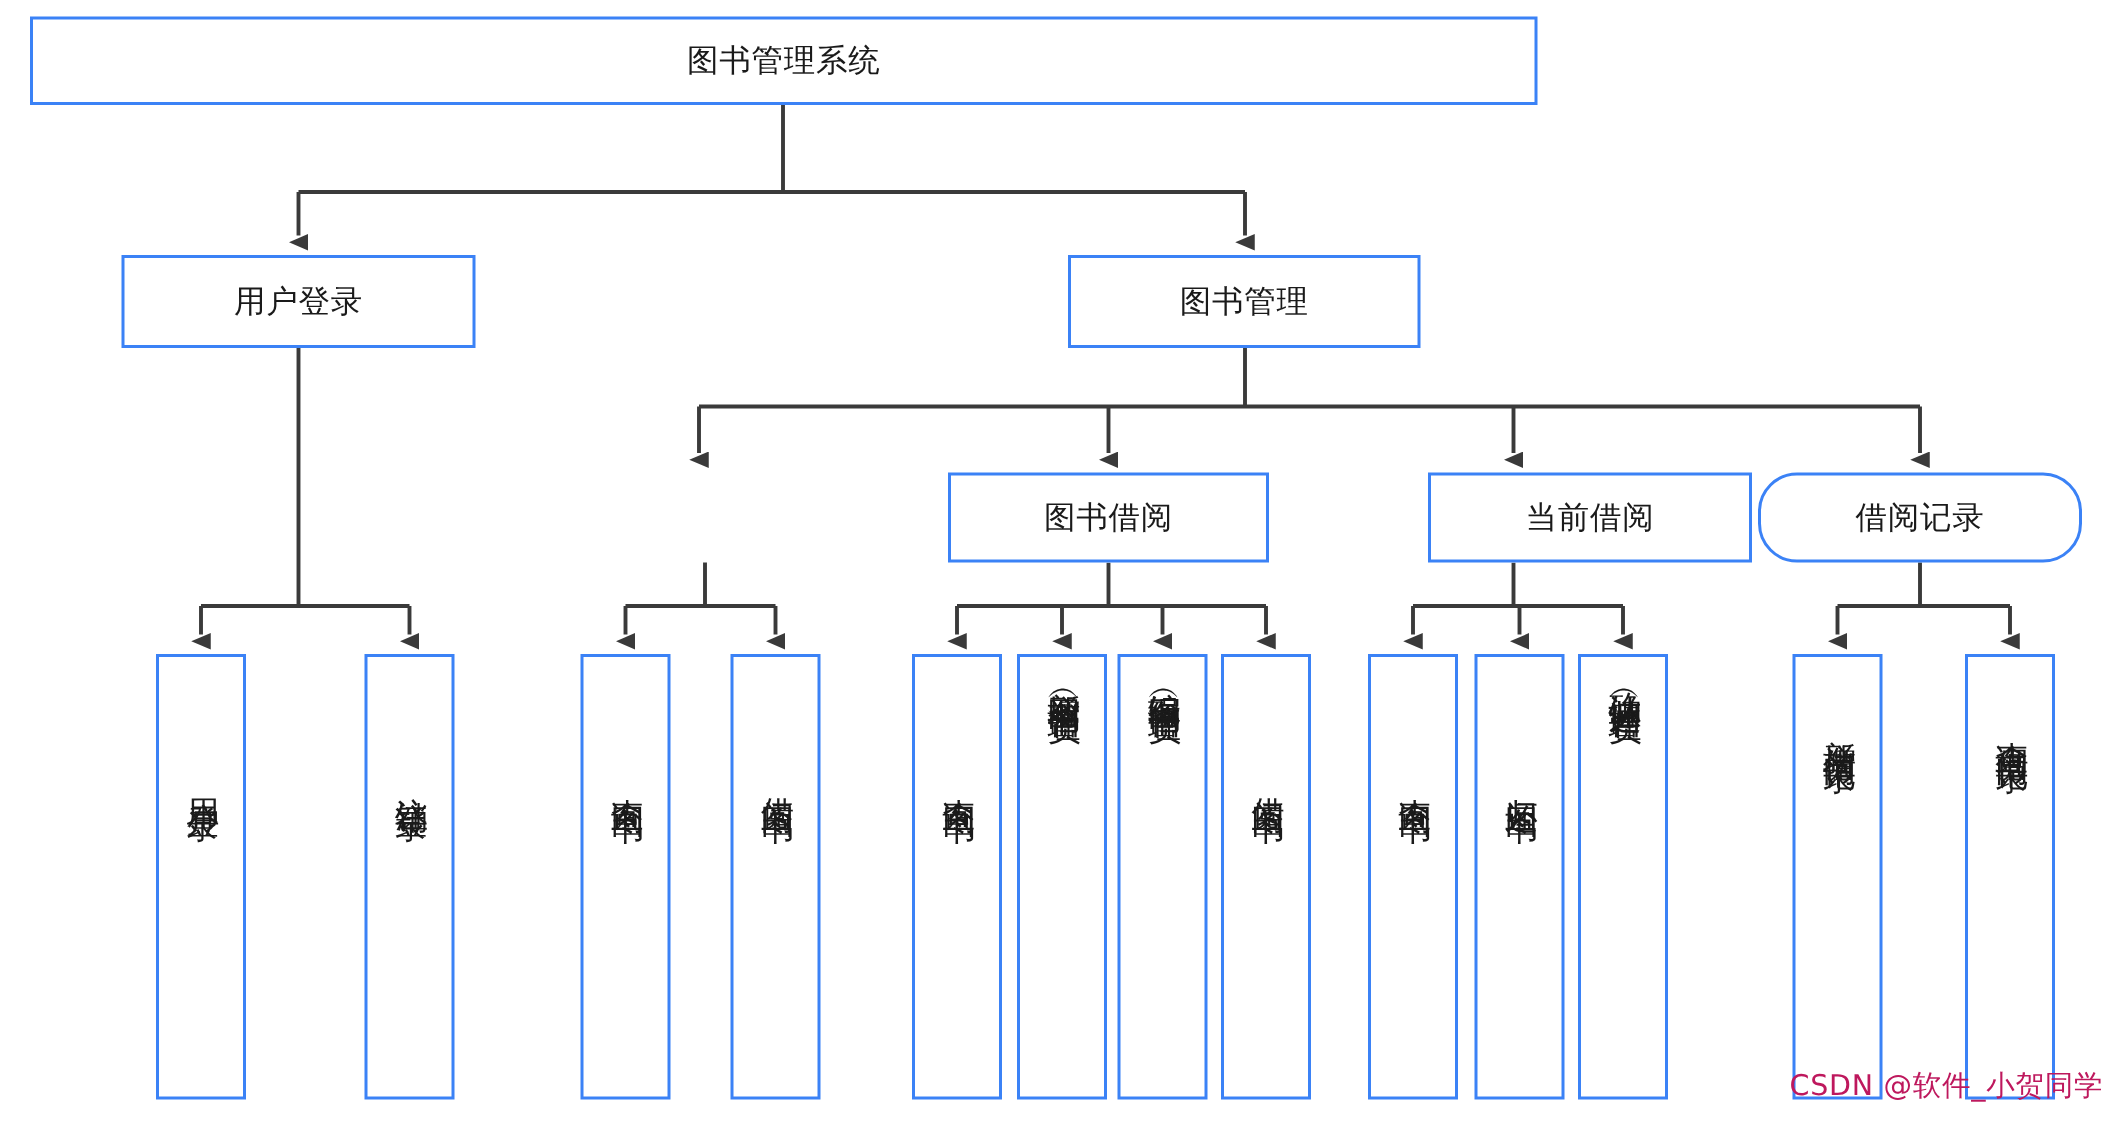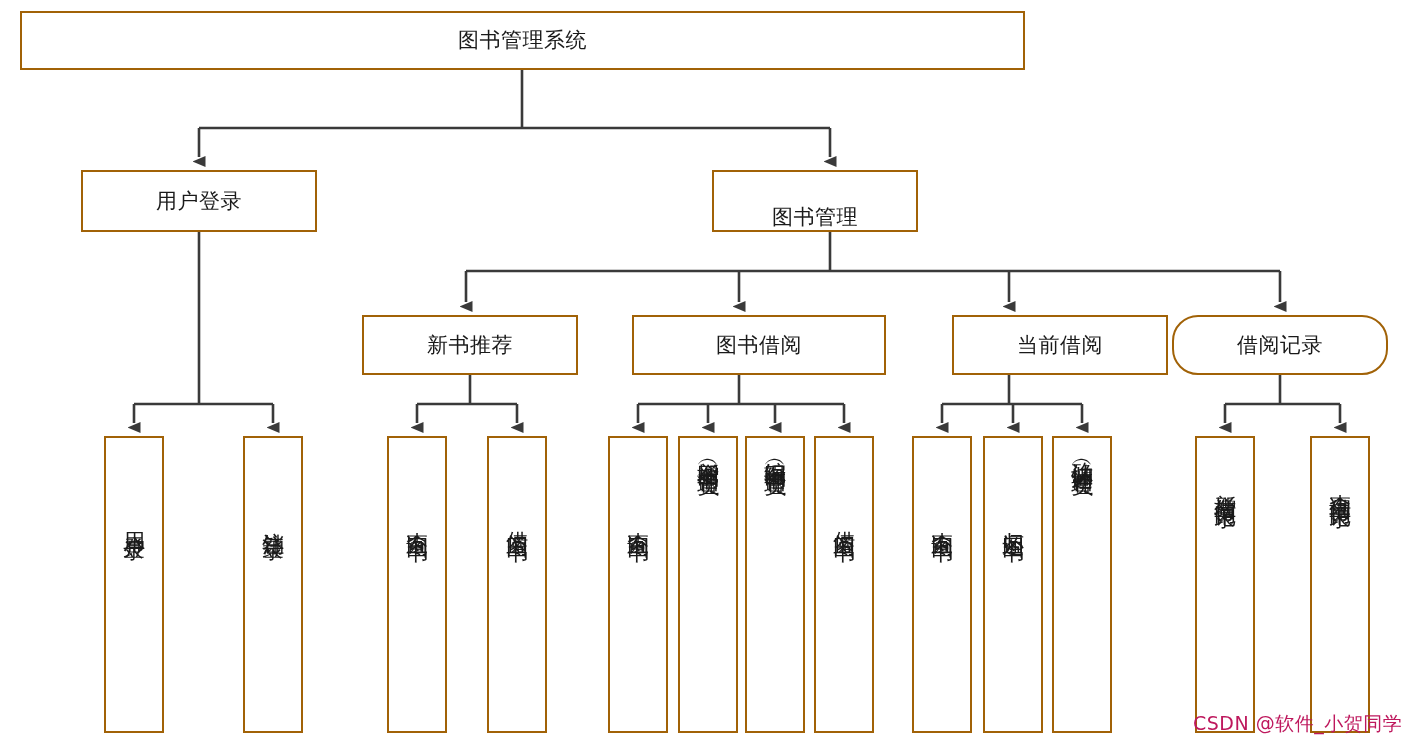--- a/index.html
+++ b/index.html
@@ -15,21 +15,21 @@
     position:absolute;left:0;top:0;width:1405px;height:747px;
   }
   svg#connectors{
     position:absolute;left:0;top:0;width:1405px;height:747px;
     pointer-events:none;
   }
   .node{
     position:absolute;
     box-sizing:border-box;
     background:#ffffff;
-    border:2px solid #a16207;
+    border:2px solid #3b82f6;
     display:flex;
     align-items:center;
     justify-content:center;
     color:#1b1b1b;
     z-index:2;
   }
   .node .label{
     font-size:21px;
     line-height:1.25;
     letter-spacing:0.5px;
@@ -120,28 +120,25 @@
     </g>
   </svg>
 
   <div class="node" style="left:20px;top:11px;width:1005px;height:59px;">
     <span class="label">图书管理系统</span>
   </div>
 
   <div class="node" style="left:81px;top:170px;width:236px;height:62px;">
     <span class="label">用户登录</span>
   </div>
-  <div class="node" style="left:712px;top:170px;width:206px;height:62px;align-items:flex-end;">
+  <div class="node" style="left:712px;top:170px;width:235px;height:62px;">
     <span class="label">图书管理</span>
   </div>
 
-  <div class="node" style="left:362px;top:315px;width:216px;height:60px;">
-    <span class="label">新书推荐</span>
-  </div>
-  <div class="node" style="left:632px;top:315px;width:254px;height:60px;">
+  <div class="node" style="left:632px;top:315px;width:214px;height:60px;">
     <span class="label">图书借阅</span>
   </div>
   <div class="node" style="left:952px;top:315px;width:216px;height:60px;">
     <span class="label">当前借阅</span>
   </div>
   <div class="node" style="left:1172px;top:315px;width:216px;height:60px;border-radius:26px;">
     <span class="label">借阅记录</span>
   </div>
 
   <div class="node leaf" style="left:104px;top:436px;width:60px;height:297px;padding-top:76px;">

